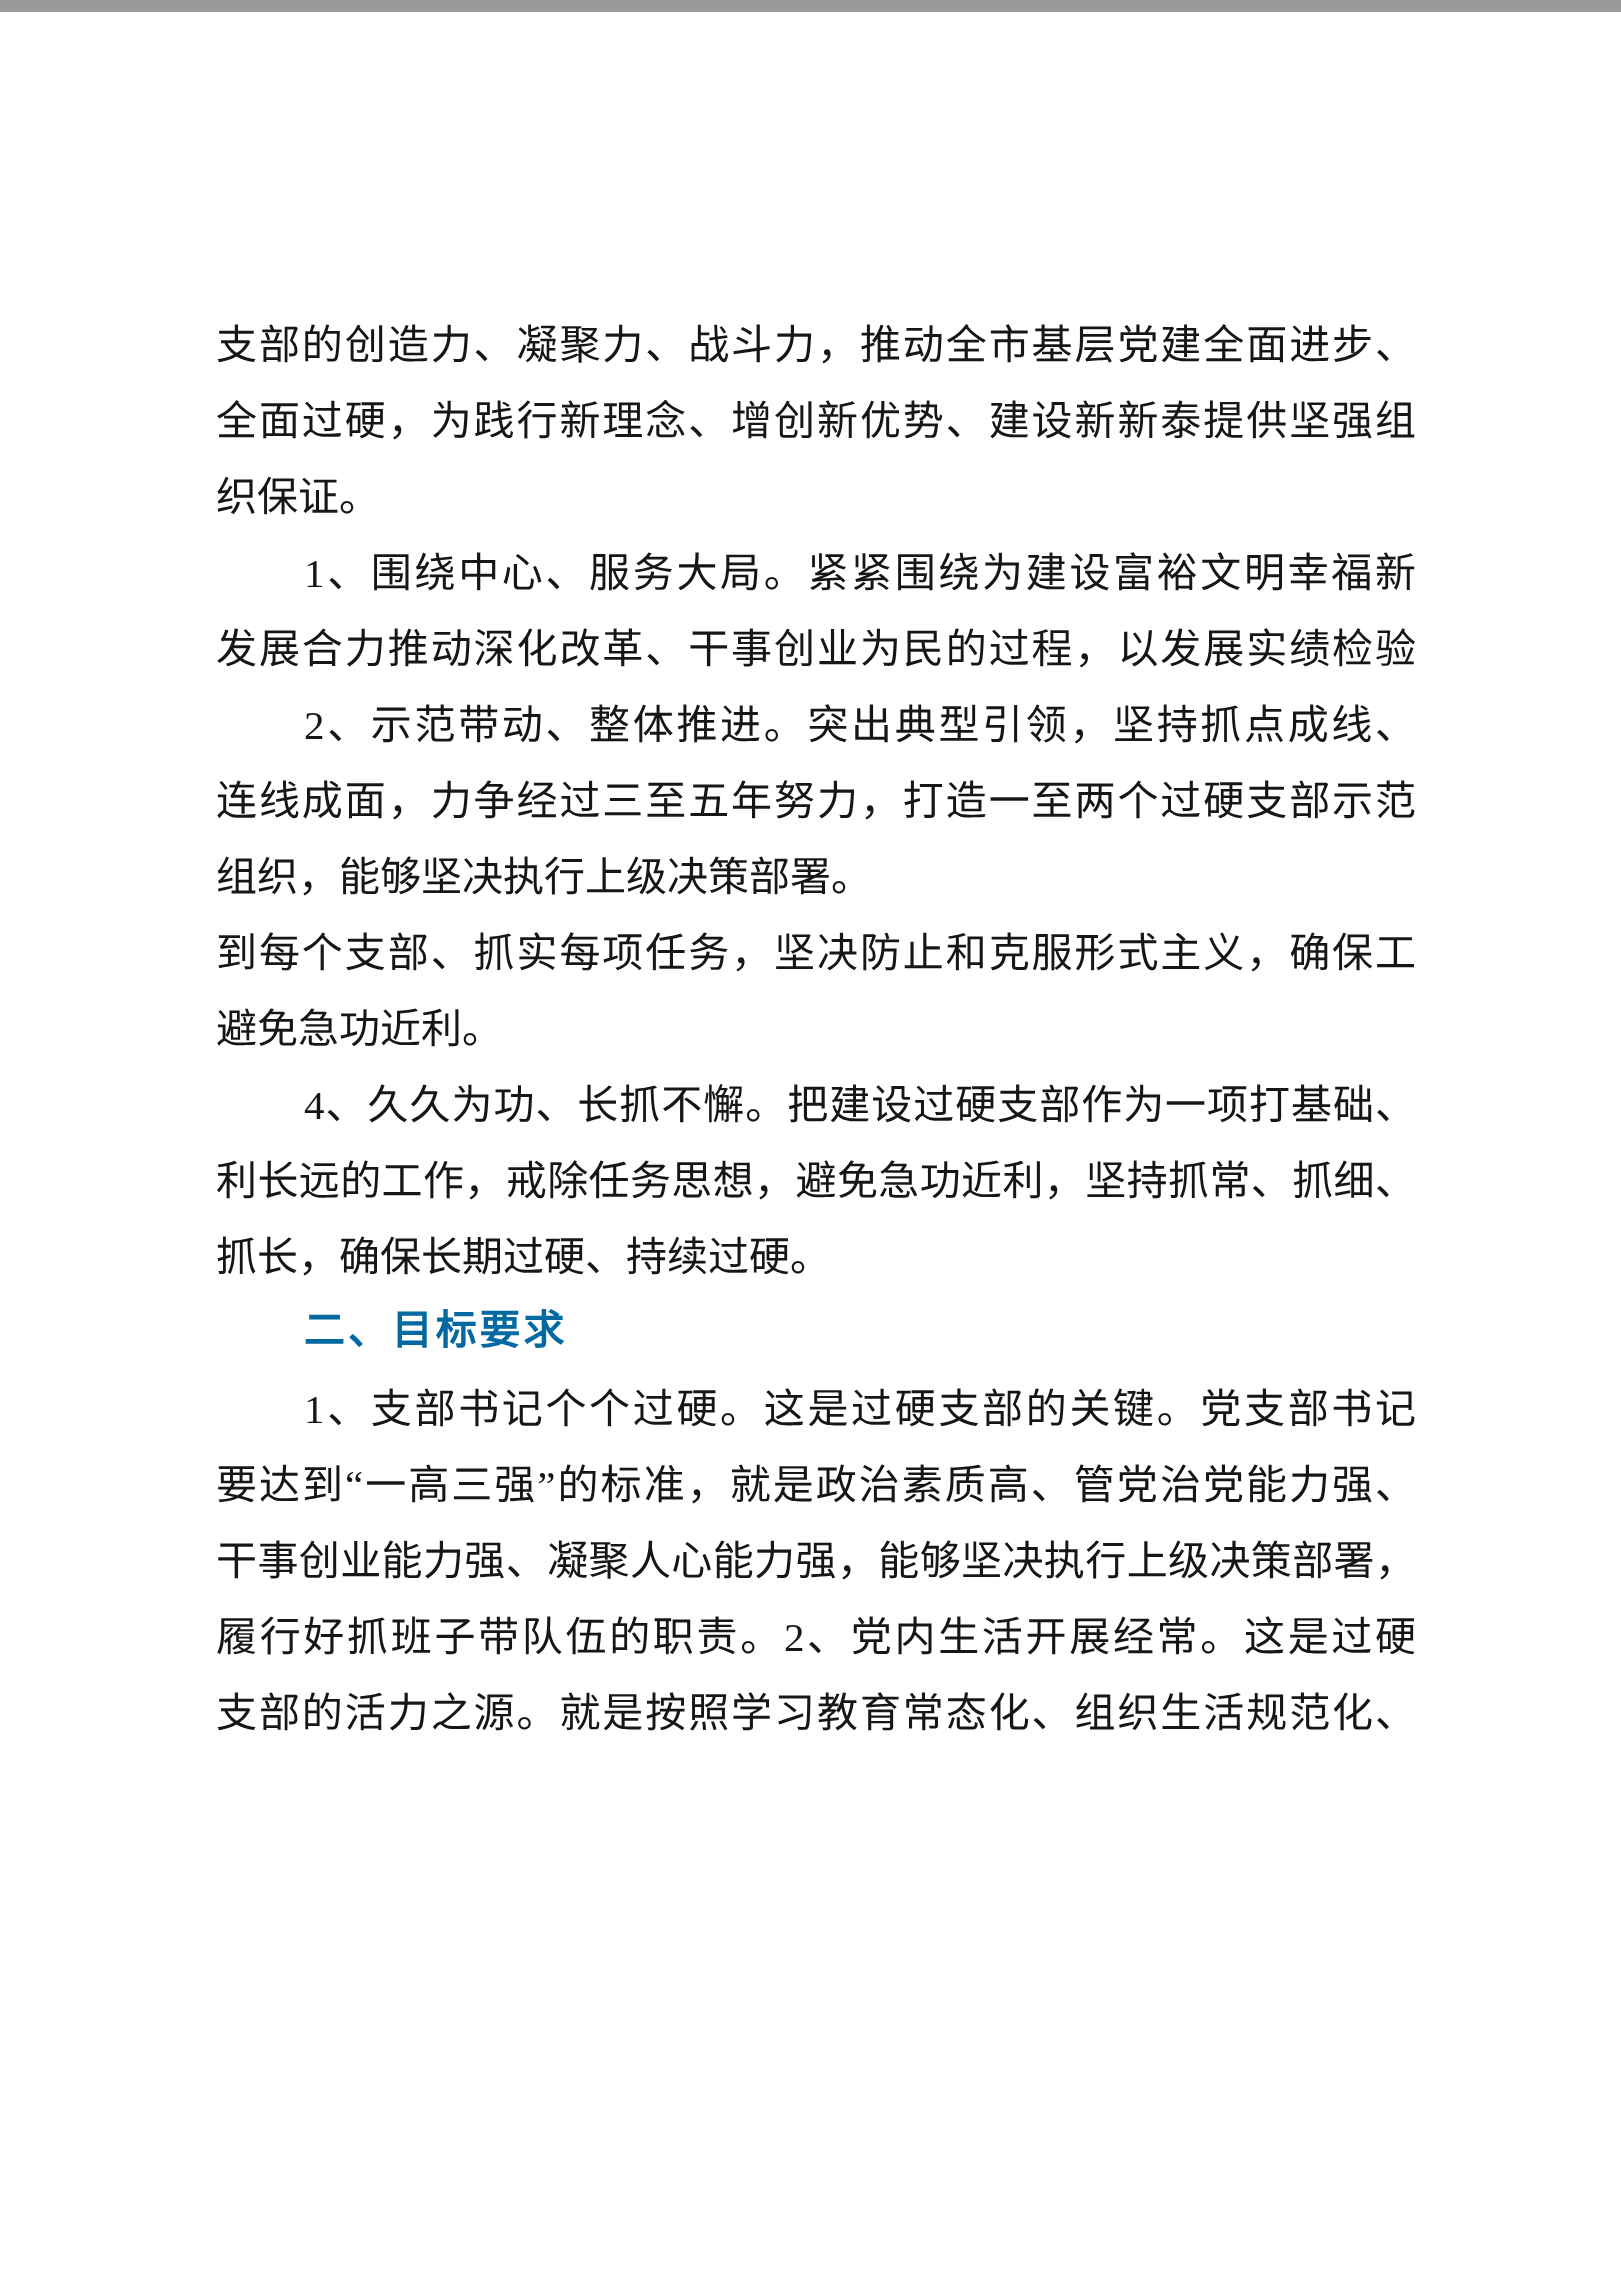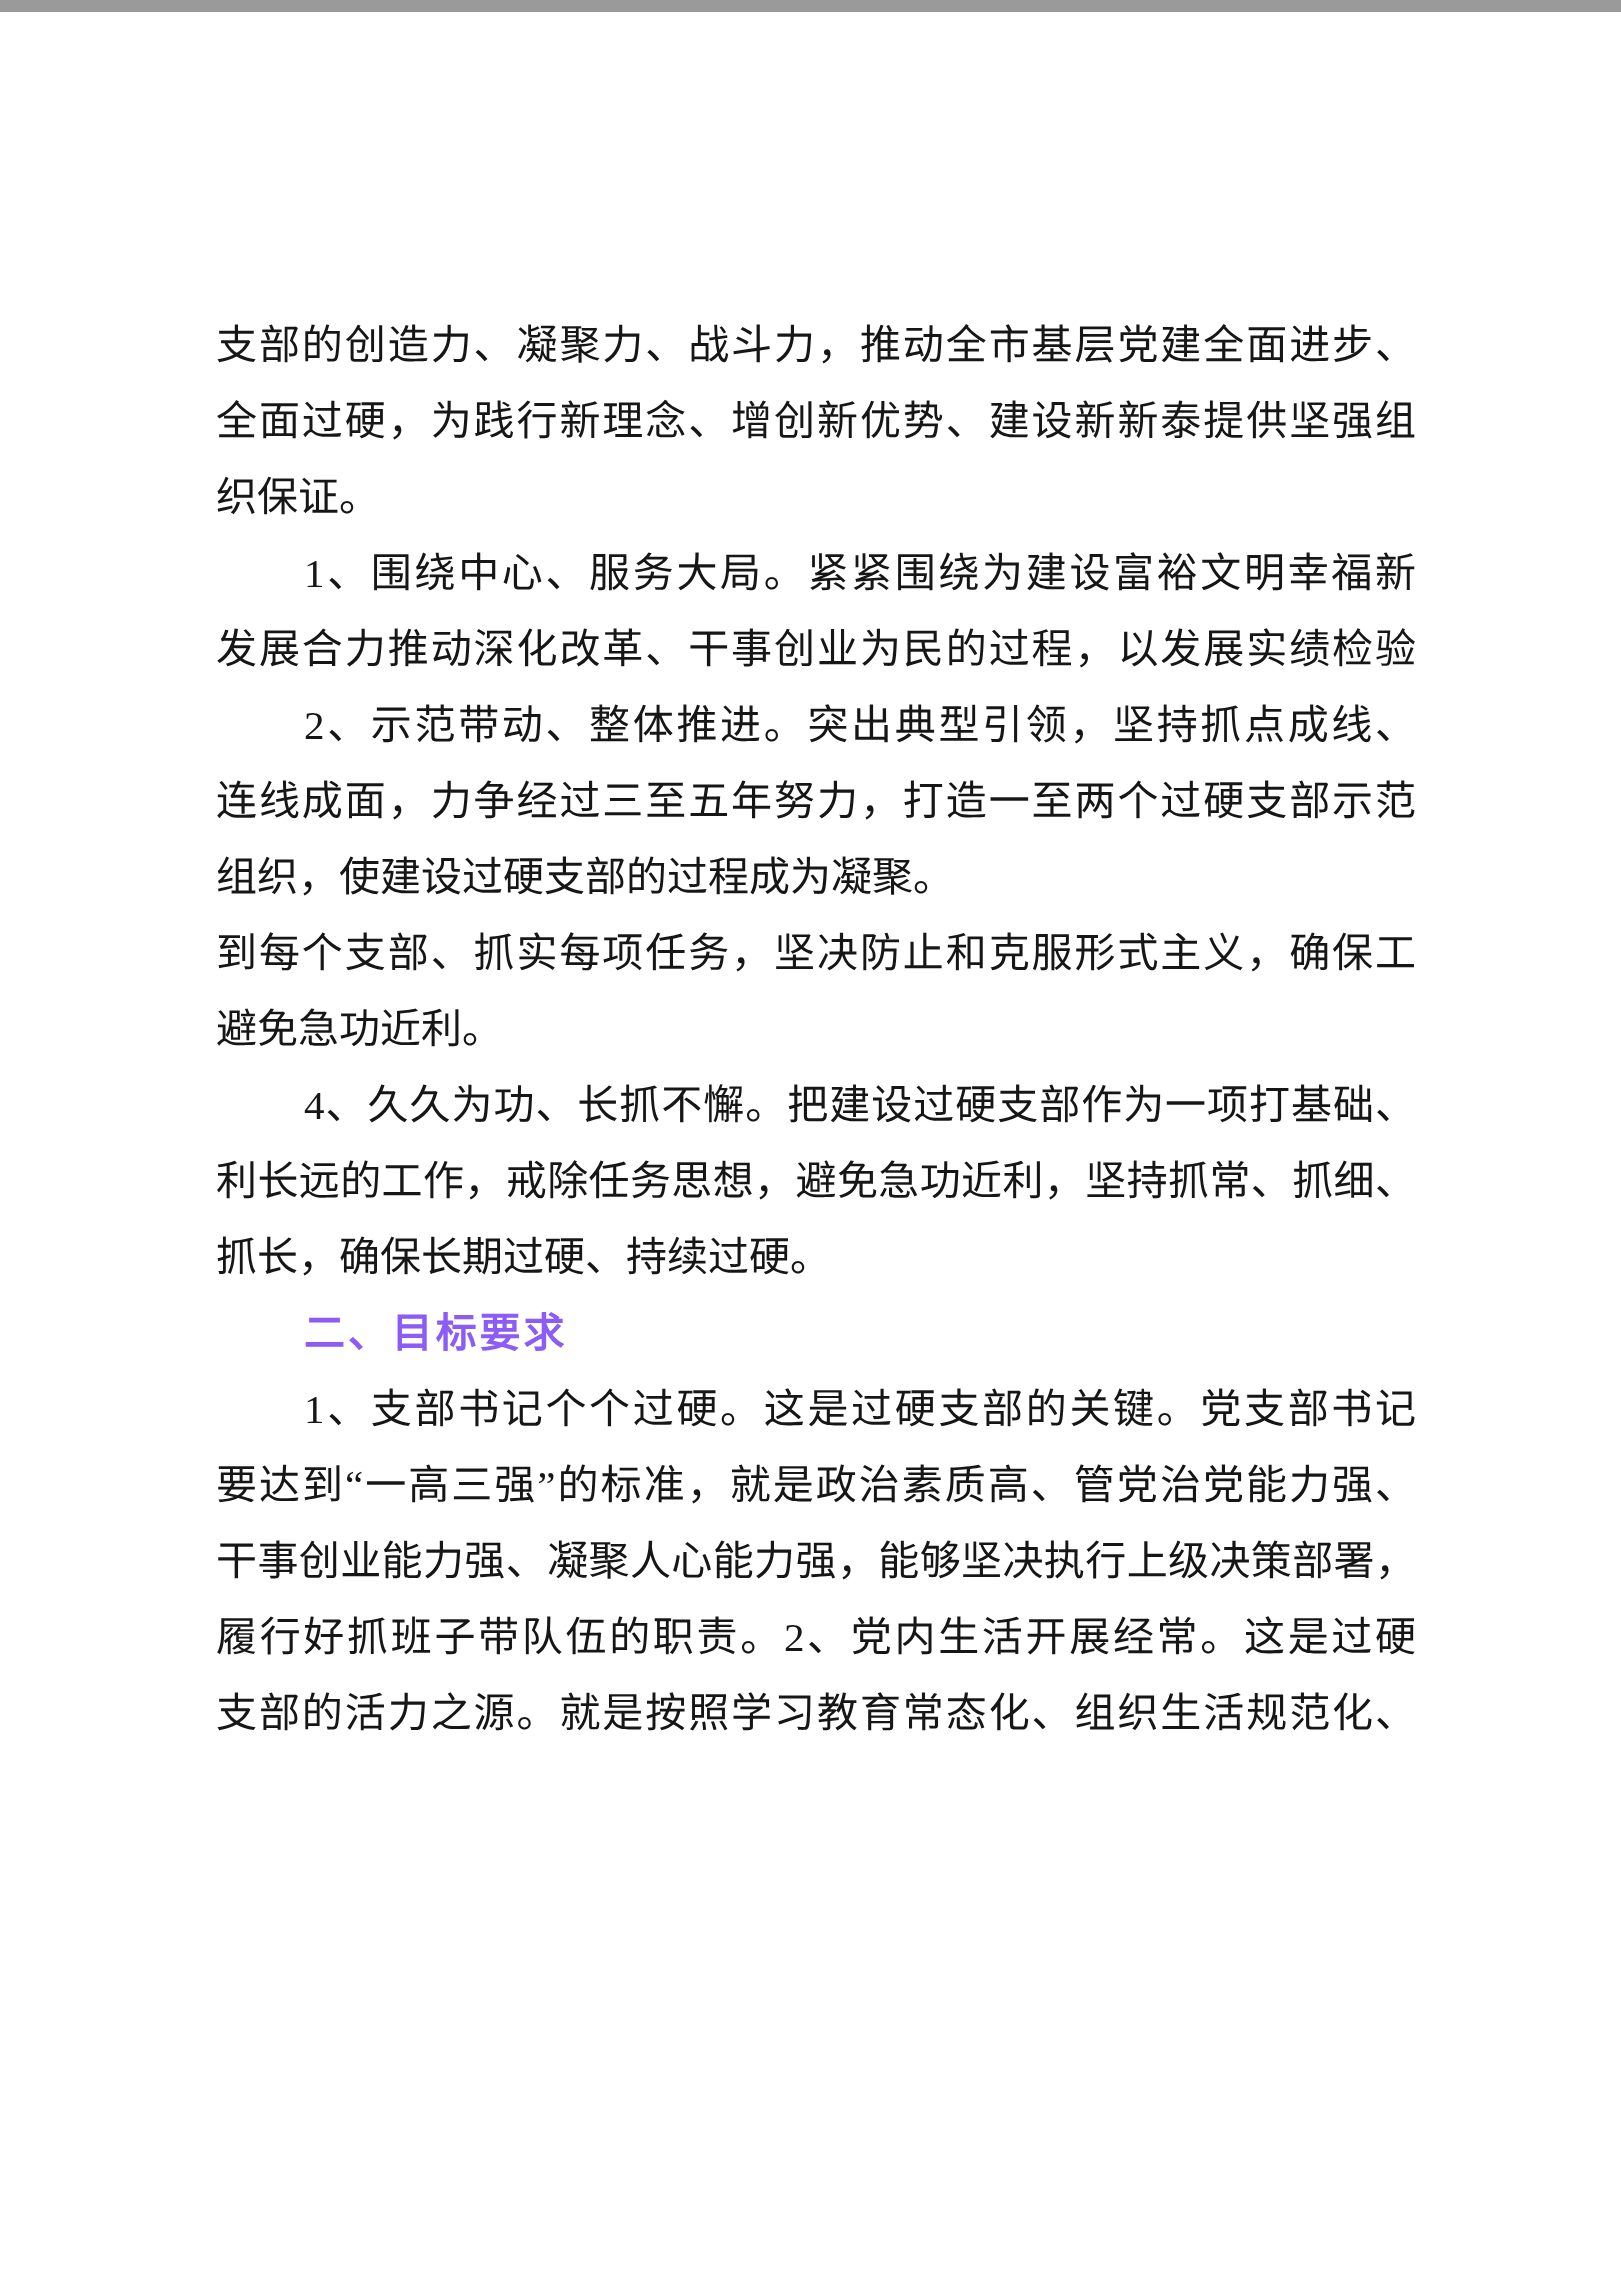--- a/index.html
+++ b/index.html
@@ -30,23 +30,23 @@
   .just {
     text-align: justify;
     text-align-last: justify;
   }
   .short {
     text-align: right;
     text-align-last: left;
   }
   .indent { text-indent: 88px; }
   .heading-line {
-    font-family: Liberation Sans, sans-serif;
+    font-family: Liberation Mono, monospace;
     font-weight: 700;
-    color: #8b5cf6;
+    color: #0369a1;
     letter-spacing: 2.9px;
   }
   .lead {  }
 </style>
 </head>
 <body>
 
 <div class="page">
   <div class="text-block">
 
@@ -57,21 +57,21 @@
     </div>
 
     <div class="para">
       <div class="line just indent"><span class="lead">1、围绕中心、服务大局。</span><span>紧紧围绕为建设富裕文明幸福新</span></div>
       <div class="line just">发展合力推动深化改革、干事创业为民的过程，以发展实绩检验</div>
     </div>
 
     <div class="para">
       <div class="line just indent"><span class="lead">2、示范带动、整体推进。</span><span>突出典型引领，坚持抓点成线、</span></div>
       <div class="line just">连线成面，力争经过三至五年努力，打造一至两个过硬支部示范</div>
-      <div class="line short">组织，使建设过硬支部的过程成为凝聚。</div>
+      <div class="line short">组织，能够坚决执行上级决策部署。</div>
     </div>
 
     <div class="para">
       <div class="line just">到每个支部、抓实每项任务，坚决防止和克服形式主义，确保工</div>
       <div class="line short">避免急功近利。</div>
     </div>
 
     <div class="para">
       <div class="line just indent"><span class="lead">4、久久为功、长抓不懈。</span><span>把建设过硬支部作为一项打基础、</span></div>
       <div class="line just">利长远的工作，戒除任务思想，避免急功近利，坚持抓常、抓细、</div>

